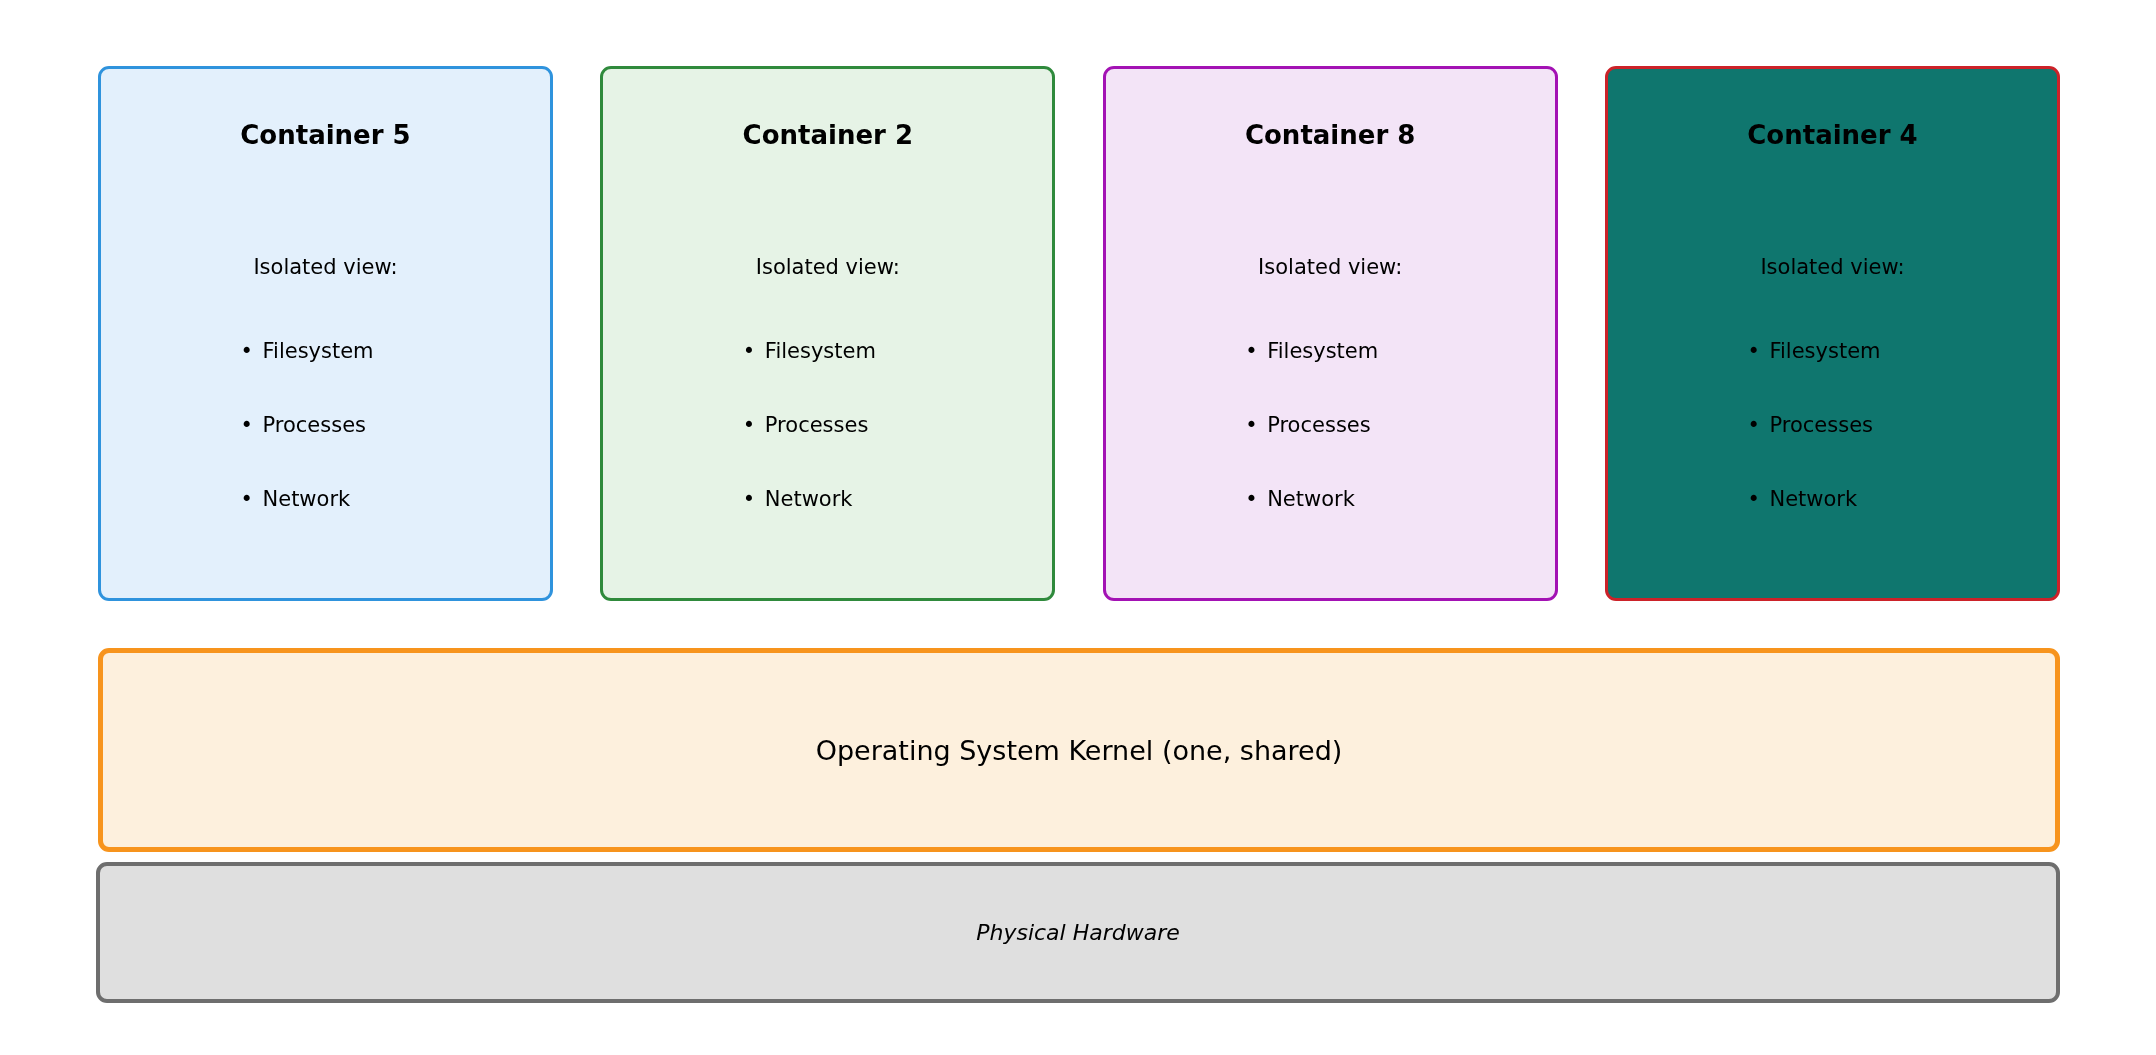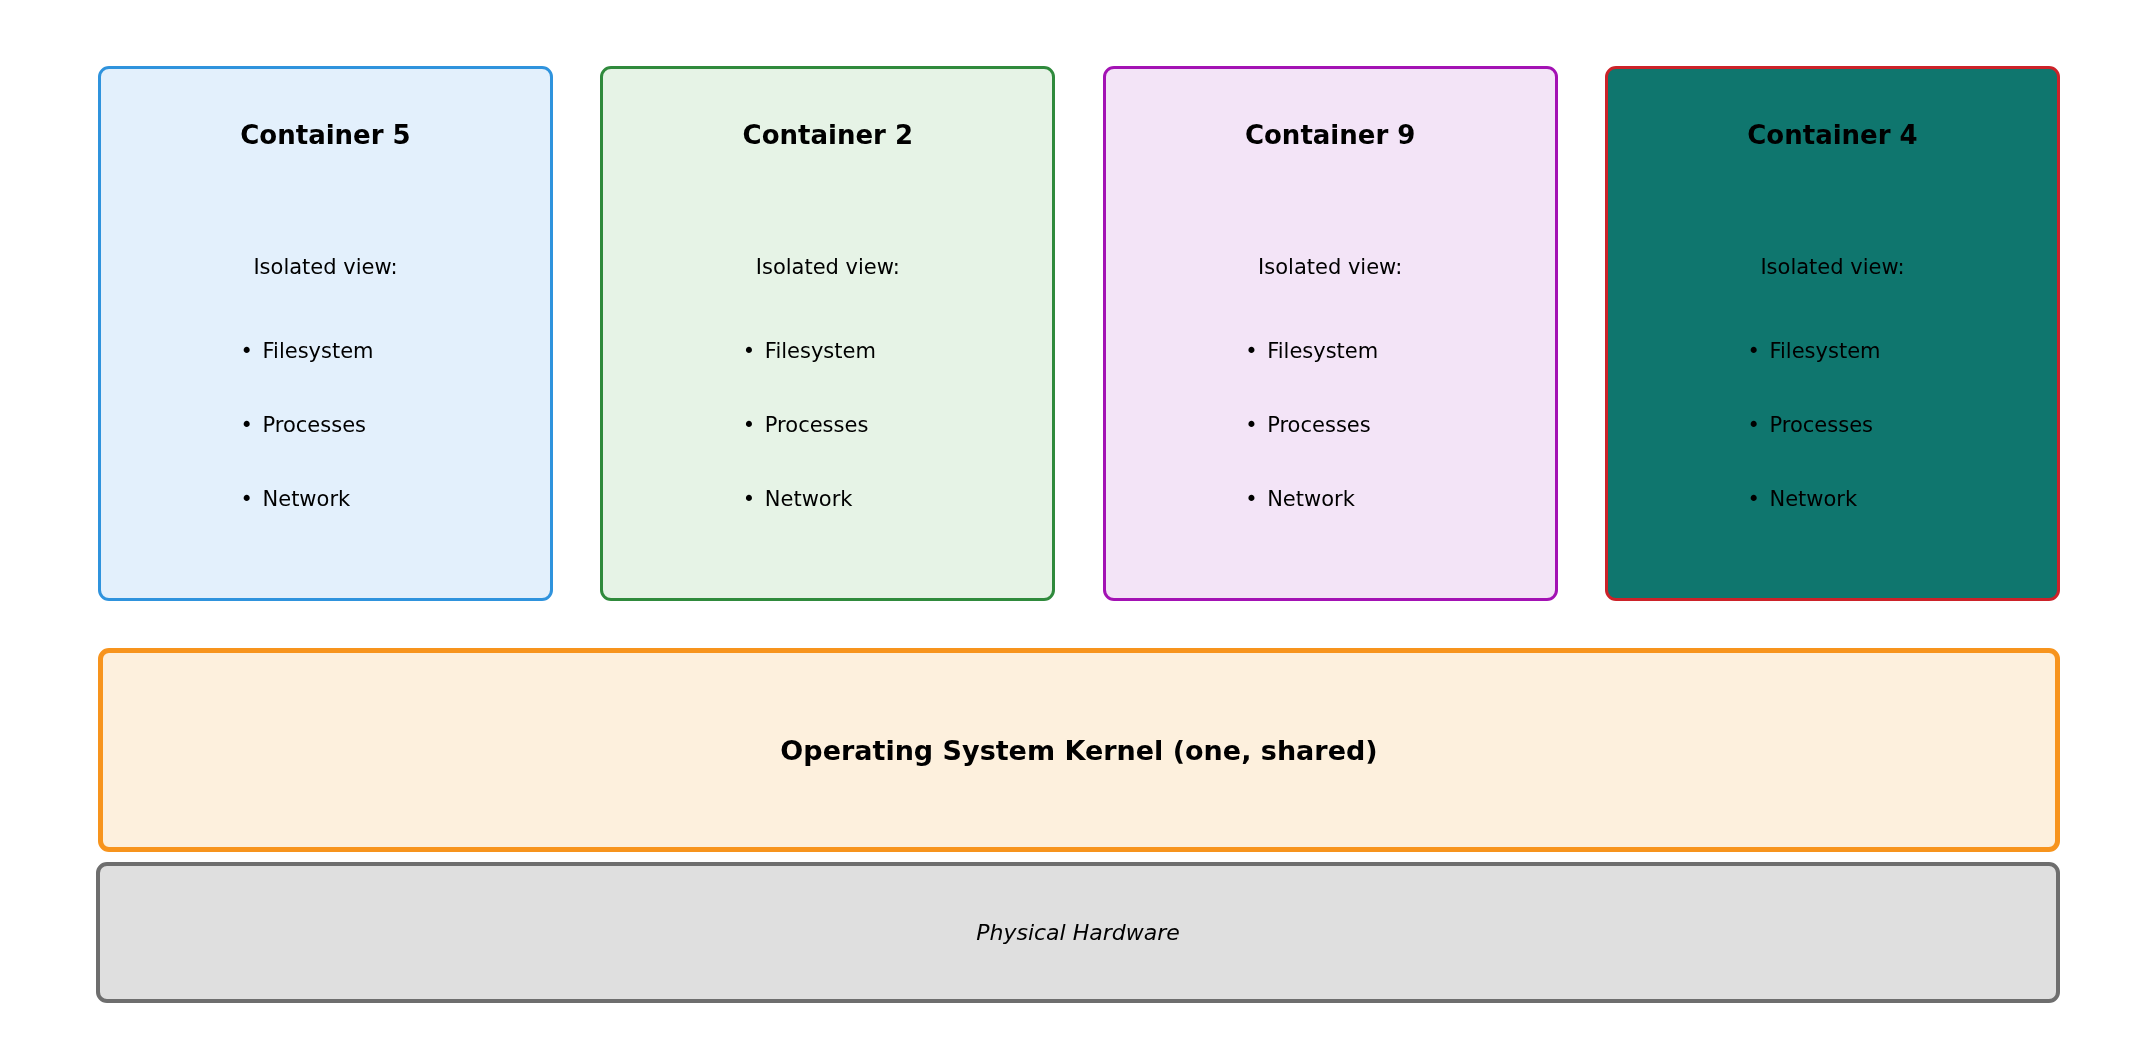--- a/index.html
+++ b/index.html
@@ -102,21 +102,21 @@
     box-sizing: border-box;
     background: #fdf0dd;
     border: 5px solid #f7941d;
     border-radius: 11px;
     display: flex;
     align-items: center;
     justify-content: center;
   }
   .kernel-label {
     font-size: 27px;
-    font-weight: bold;
+    font-weight: normal;
     line-height: 1;
   }
 
   
   .hardware-bar {
     position: absolute;
     left: 96px;
     top: 862px;
     width: 1964px;
     height: 141px;
@@ -168,21 +168,21 @@
         <div class="bullet-row">
           <span class="bullet-dot">•</span><span class="bullet-label">Processes</span>
         </div>
         <div class="bullet-row">
           <span class="bullet-dot">•</span><span class="bullet-label">Network</span>
         </div>
       </div>
     </div>
 
     <div class="container-box" style="border-color: rgb(163, 18, 180); background-color: rgb(243, 228, 247);">
-      <div class="container-title">Container 9</div>
+      <div class="container-title">Container 8</div>
       <div class="container-sub">Isolated view:</div>
       <div class="bullet-list">
         <div class="bullet-row">
           <span class="bullet-dot">•</span><span class="bullet-label">Filesystem</span>
         </div>
         <div class="bullet-row">
           <span class="bullet-dot">•</span><span class="bullet-label">Processes</span>
         </div>
         <div class="bullet-row">
           <span class="bullet-dot">•</span><span class="bullet-label">Network</span>

